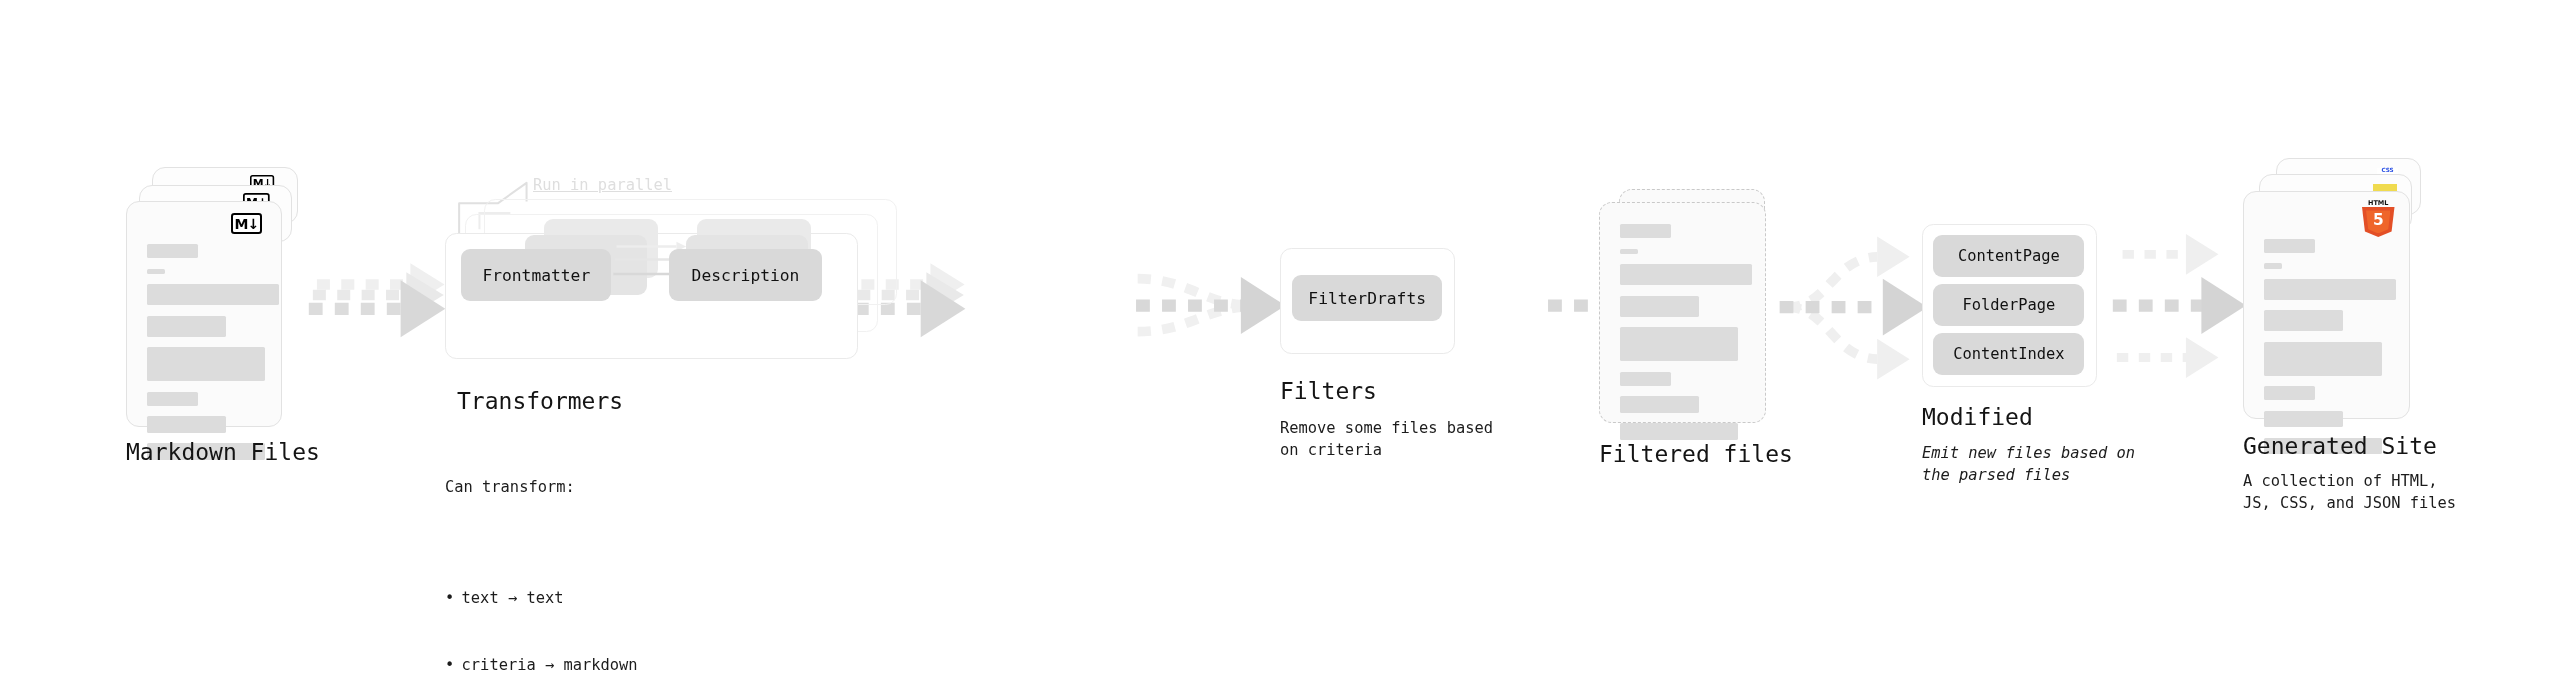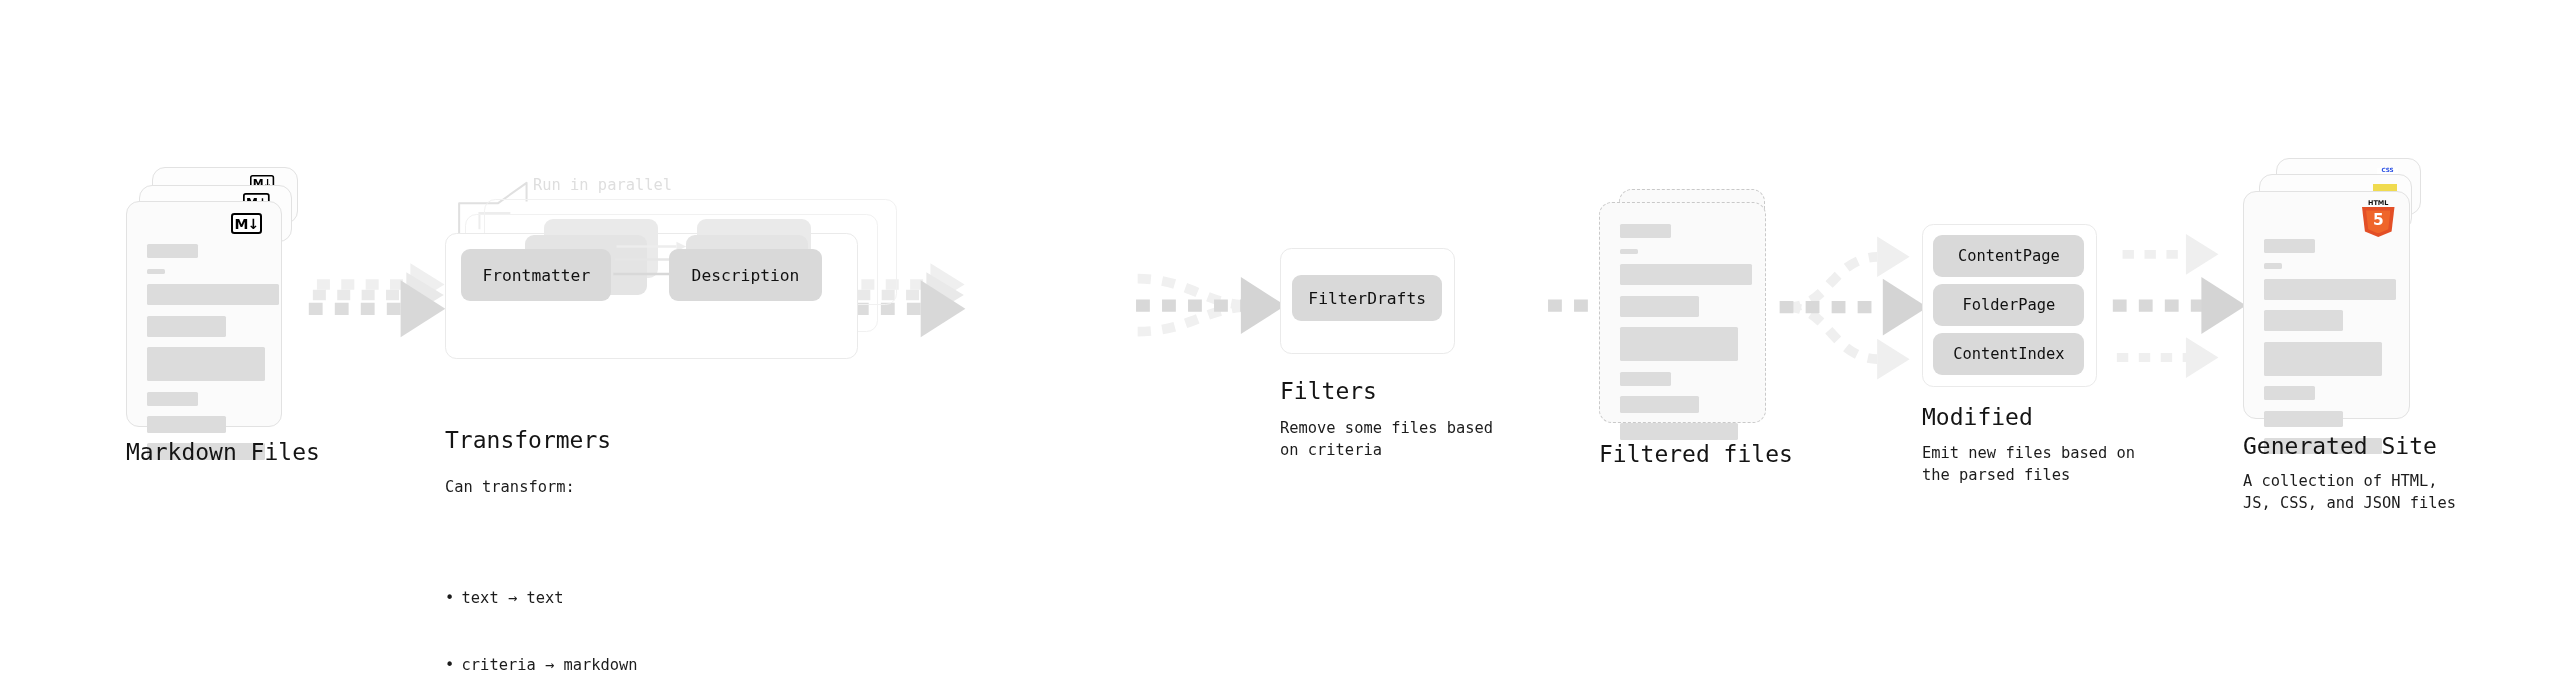--- a/index.html
+++ b/index.html
@@ -240,23 +240,23 @@
       <path d="M84,12 l12,6 l-12,6 z" fill="#ededed"></path>
       <path d="M8,34 L86,34" stroke="#e6e6e6" stroke-width="3" fill="none"></path>
       <path d="M86,28 l12,6 l-12,6 z" fill="#e6e6e6"></path>
       <path d="M6,52 L88,52" stroke="#d8d8d8" stroke-width="3" fill="none"></path>
       <path d="M88,45 l13,7 l-13,7 z" fill="#c9c9c9"></path>
     </svg>
 
     <div class="chip" style="left:16.3px; top:50px; width:150px; height:52px;">Frontmatter</div>
     <div class="chip" style="left:224px; top:50px; width:153px; height:52px;">Description</div>
 
-    <div class="parallel-label" style="left:88px; top:-23px;">Run in parallel</div>
-
-    <div class="title" style="left:0px; top:189px;margin-top:39px;">Transformers</div>
+    <div class="parallel-label" style="left:88px; top:-23px;text-decoration:underline;">Run in parallel</div>
+
+    <div class="title" style="left:12px; top:189px;">Transformers</div>
 
     <div class="desc" style="left:0px; top:232px;">
       <div>Can transform:</div>
       <ul>
         <li>text → text</li>
         <li>criteria → markdown</li>
         
       </ul>
     </div>
   </div>
@@ -288,21 +288,21 @@
     </div>
     <div class="title" style="left:0px; top:252px;">Filtered files</div>
   </div>
 
   <div class="stage" style="left:1922px; top:224px;">
     <div class="group-box" style="left:0px; top:0px; width:175px; height:163px;"></div>
     <div class="chip" style="left:11.4px; top:11.4px; width:151px; height:42px; font-size:15.4px;">ContentPage</div>
     <div class="chip" style="left:11.4px; top:60px; width:151px; height:42px; font-size:15.4px;">FolderPage</div>
     <div class="chip" style="left:11.4px; top:109px; width:151px; height:42px; font-size:15.4px;">ContentIndex</div>
     <div class="title" style="left:0px; top:180px;">Modified</div>
-    <div class="desc" style="left:0px; top:218px;">Emit new files based on
+    <div class="desc" style="left:0px; top:218px;font-style:italic;">Emit new files based on
 the parsed files</div>
   </div>
 
   <div class="stage" style="left:2243px; top:158px;">
     <div class="card-stack" style="width:187px; height:268px;">
 
       <div class="fcard back2" style="left:32.5px; top:0px; width:145px; height:57px;"></div>
       <div class="badge css-badge" style="left:134px; top:9.8px;">CSS</div>
 
       <div class="fcard back1" style="left:16.3px; top:16.3px; width:153px; height:57px;"></div>

